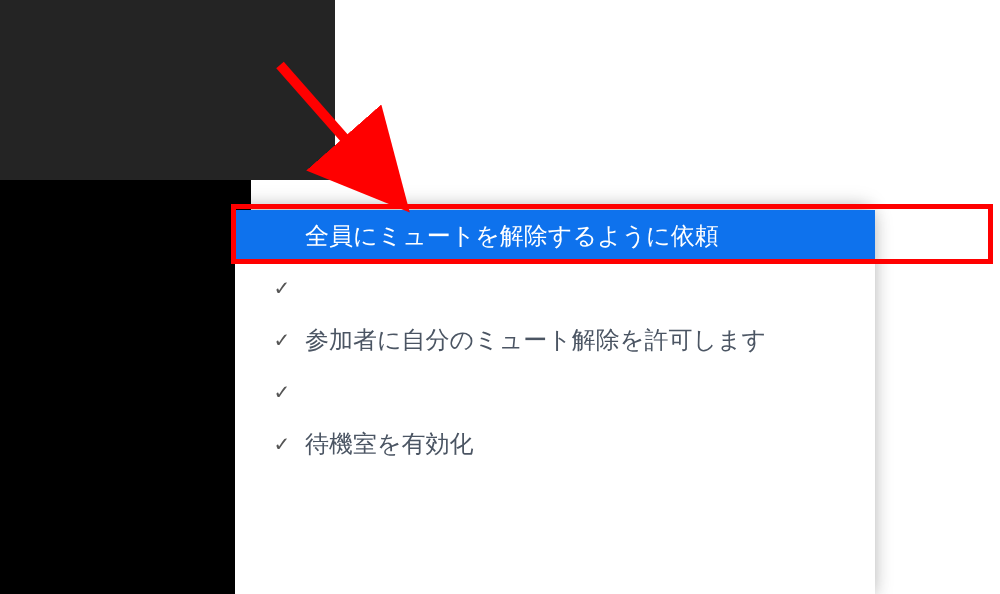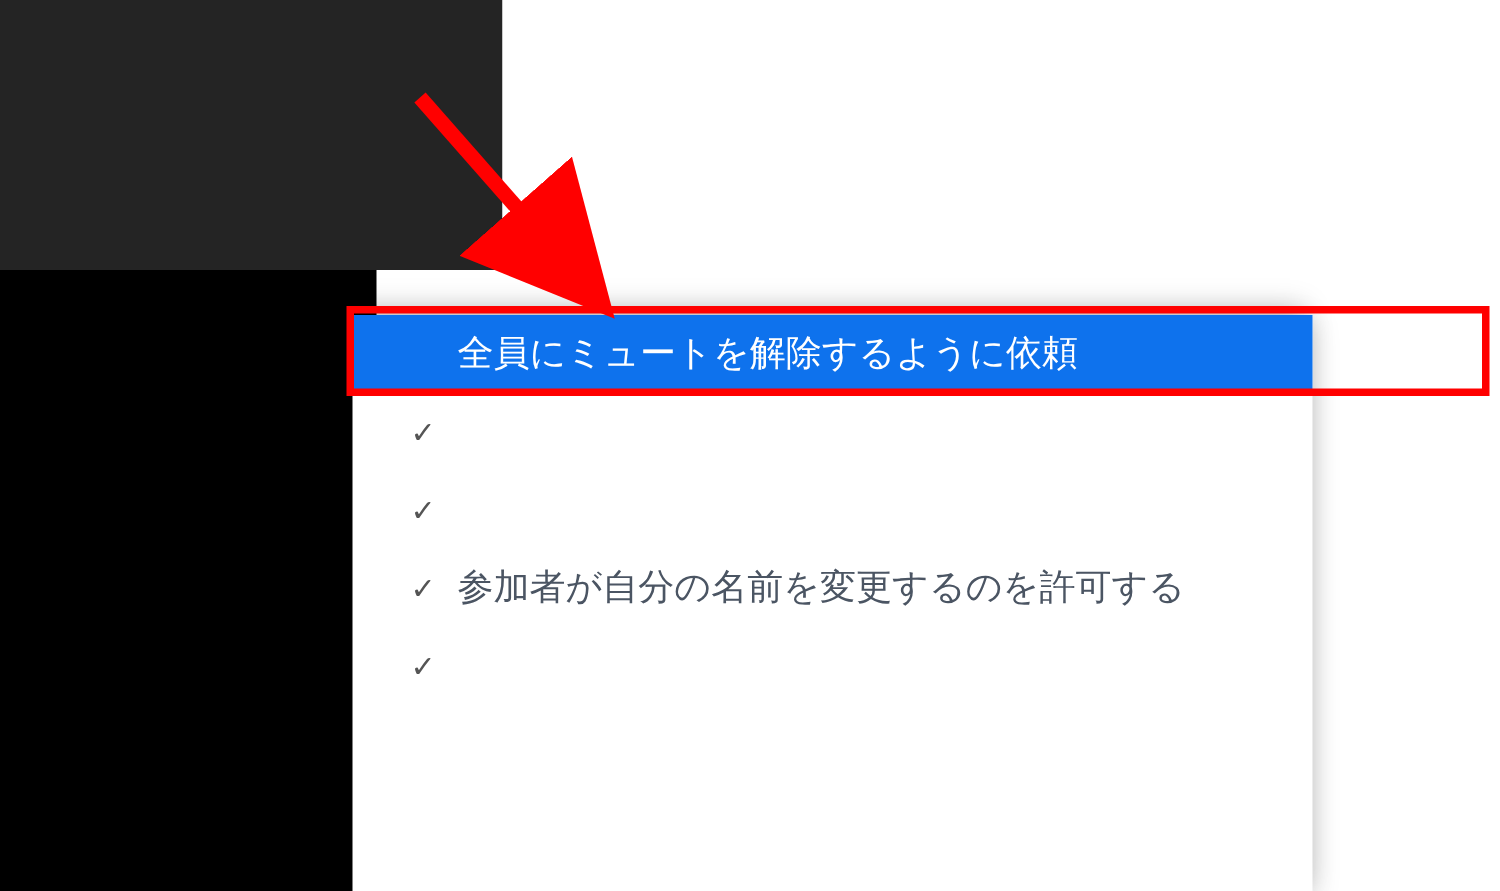--- a/index.html
+++ b/index.html
@@ -34,30 +34,31 @@
     <span class="label">全員にミュートを解除するように依頼</span>
     <div class="red-box"></div>
   </div>
 
   <div class="menu-item">
     <span class="check">✓</span>
   </div>
 
   <div class="menu-item">
     <span class="check">✓</span>
+    <span class="label">参加者に自分のミュート解除を許可します</span>
   </div>
 
   <div class="menu-item">
     <span class="check">✓</span>
-    <span class="label">参加者が自分の名前を変更するのを許可する</span>
   </div>
 
 
   <div class="menu-item">
     <span class="check">✓</span>
+    <span class="label">待機室を有効化</span>
   </div>
 
 
 </div>
 
 <svg class="arrow-svg" viewBox="0 0 180 170">
   <defs>
     <marker id="ah" markerWidth="10" markerHeight="10" refX="7" refY="5" orient="auto">
       <polygon points="0,0 10,5 0,10" fill="#ff0000"></polygon>
     </marker>

